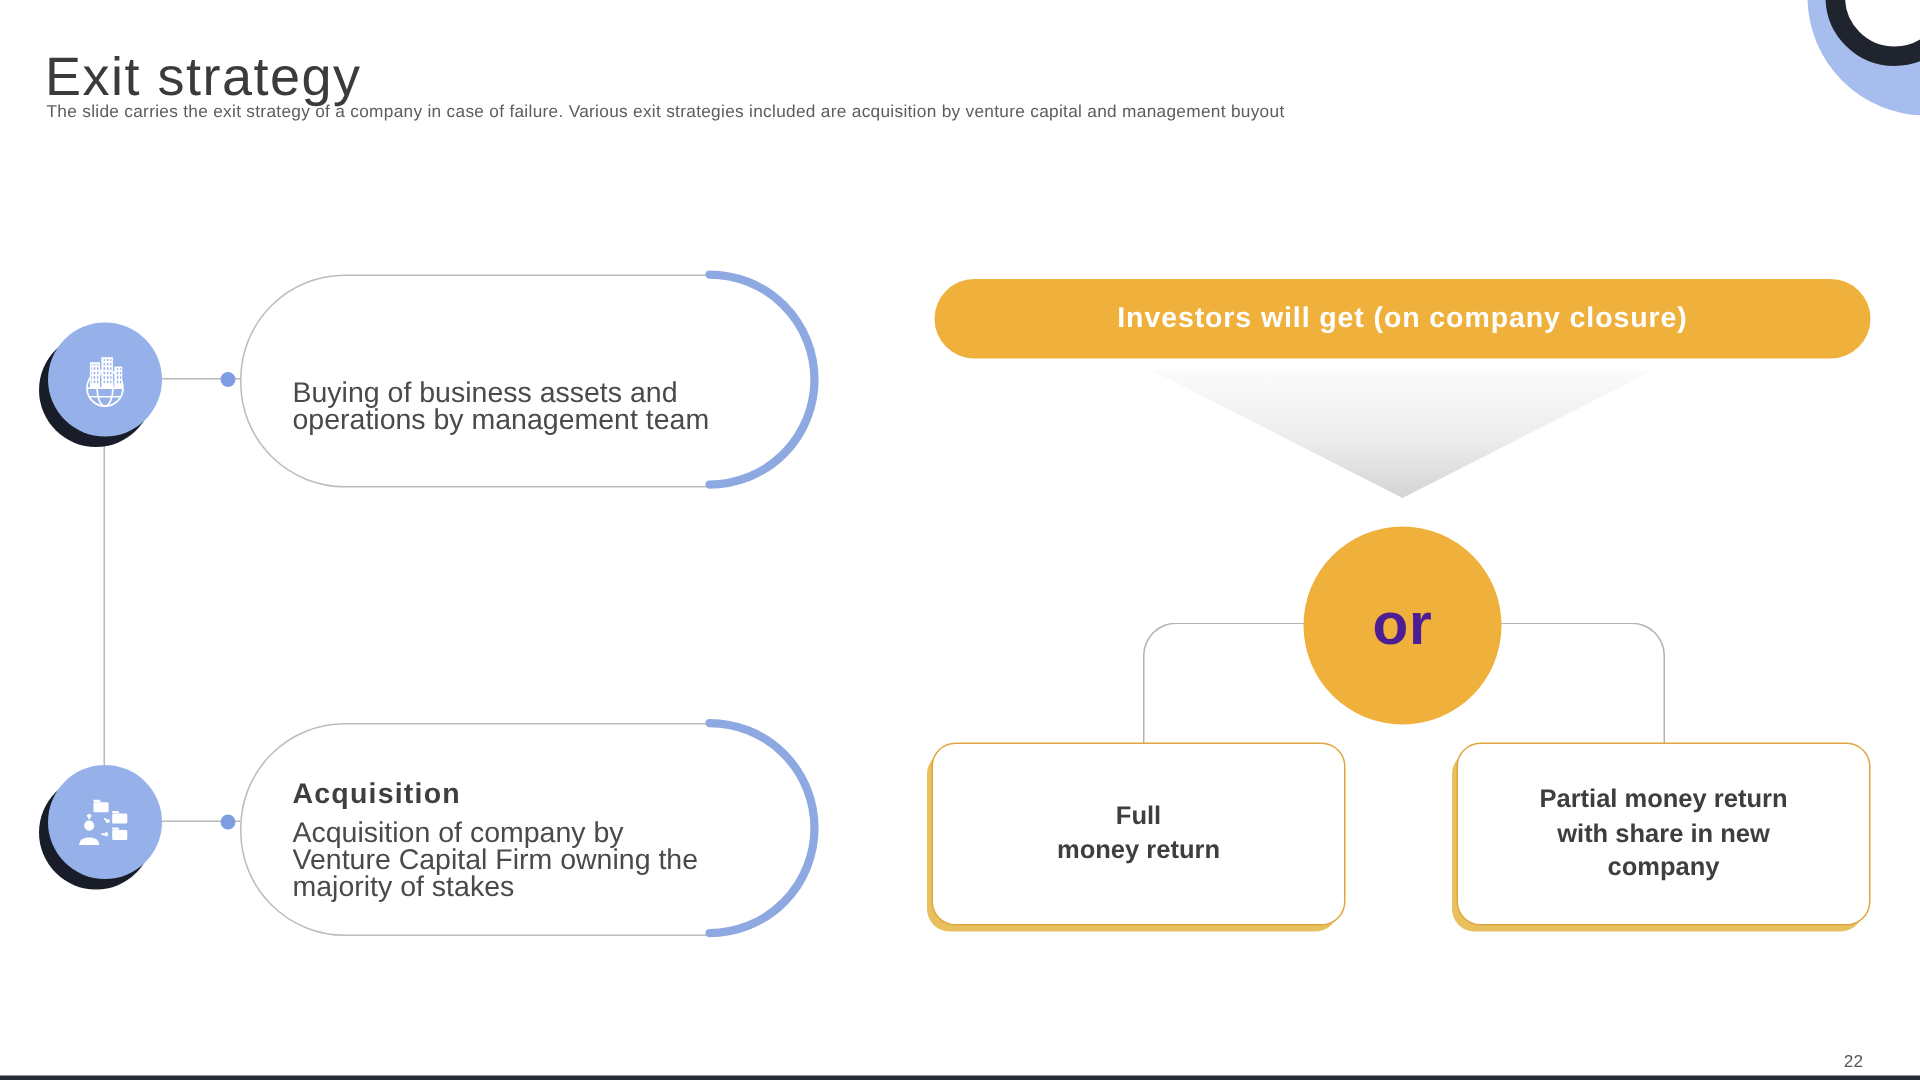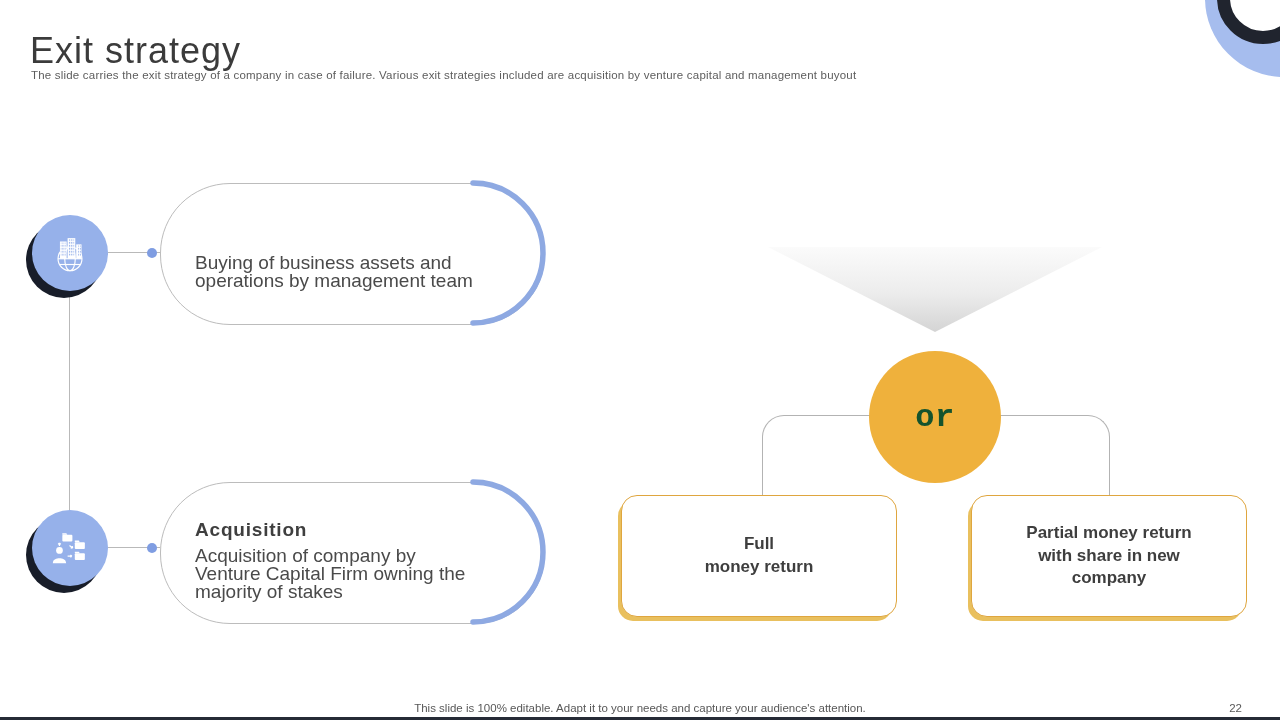--- a/index.html
+++ b/index.html
@@ -87,21 +87,21 @@
   }
   .bracket{
     position:absolute;left:762px;top:415px;width:346px;height:82px;
     border-top:1px solid #b3b3b3;border-left:1px solid #b3b3b3;border-right:1px solid #b3b3b3;
     border-radius:22px 22px 0 0;
   }
   .or-circle{
     position:absolute;left:869px;top:351px;width:132px;height:132px;border-radius:50%;
     background:var(--accent-orange,#efb13c);
     display:flex;align-items:center;justify-content:center;
-    font-size:32px;font-weight:700;color:#14532d;letter-spacing:0.5px;font-family:Liberation Mono, monospace;
+    font-size:39px;font-weight:700;color:#4c1d95;letter-spacing:0.5px;
   }
   .option-box{
     position:absolute;top:495px;width:276px;height:122px;background:#fff;
     border:1px solid #dfa63f;border-radius:16px;
     box-shadow:-4px 5px 0 -1px #e9c05e;
     display:flex;align-items:center;justify-content:center;text-align:center;
     font-size:17px;font-weight:700;color:#3e3e3e;line-height:1.35;
     white-space:pre-line;padding:0 14px;box-sizing:border-box;
   }
   .option-box.o1{left:621px;}
@@ -190,27 +190,27 @@
     </div>
   </div>
 
   <div class="pill p2"></div>
   <svg class="arc-svg a2" viewBox="0 0 154 154">
     <path d="M77 7 A70 70 0 0 1 77 147" fill="none" stroke="#8ea9e2" stroke-width="5.5" stroke-linecap="round"></path>
   </svg>
   <div class="strategy-title t2">Acquisition</div>
   <div class="strategy-desc s2">Acquisition of company by Venture Capital Firm owning the majority of stakes</div>
 
+  <div class="banner">Investors will get (on company closure)</div>
   <div class="triangle-down"></div>
   <div class="bracket"></div>
   <div class="or-circle">or</div>
 
   <div class="option-box o2">Partial money return
 with share in new
 company</div>
   <div class="option-box o1">Full
 money return</div>
 
-  <div class="footer-note">This slide is 100% editable. Adapt it to your needs and capture your audience's attention.</div>
   <div class="page-number">22</div>
   <div class="bottom-bar"></div>
 
 </div>
 
 </body></html>

